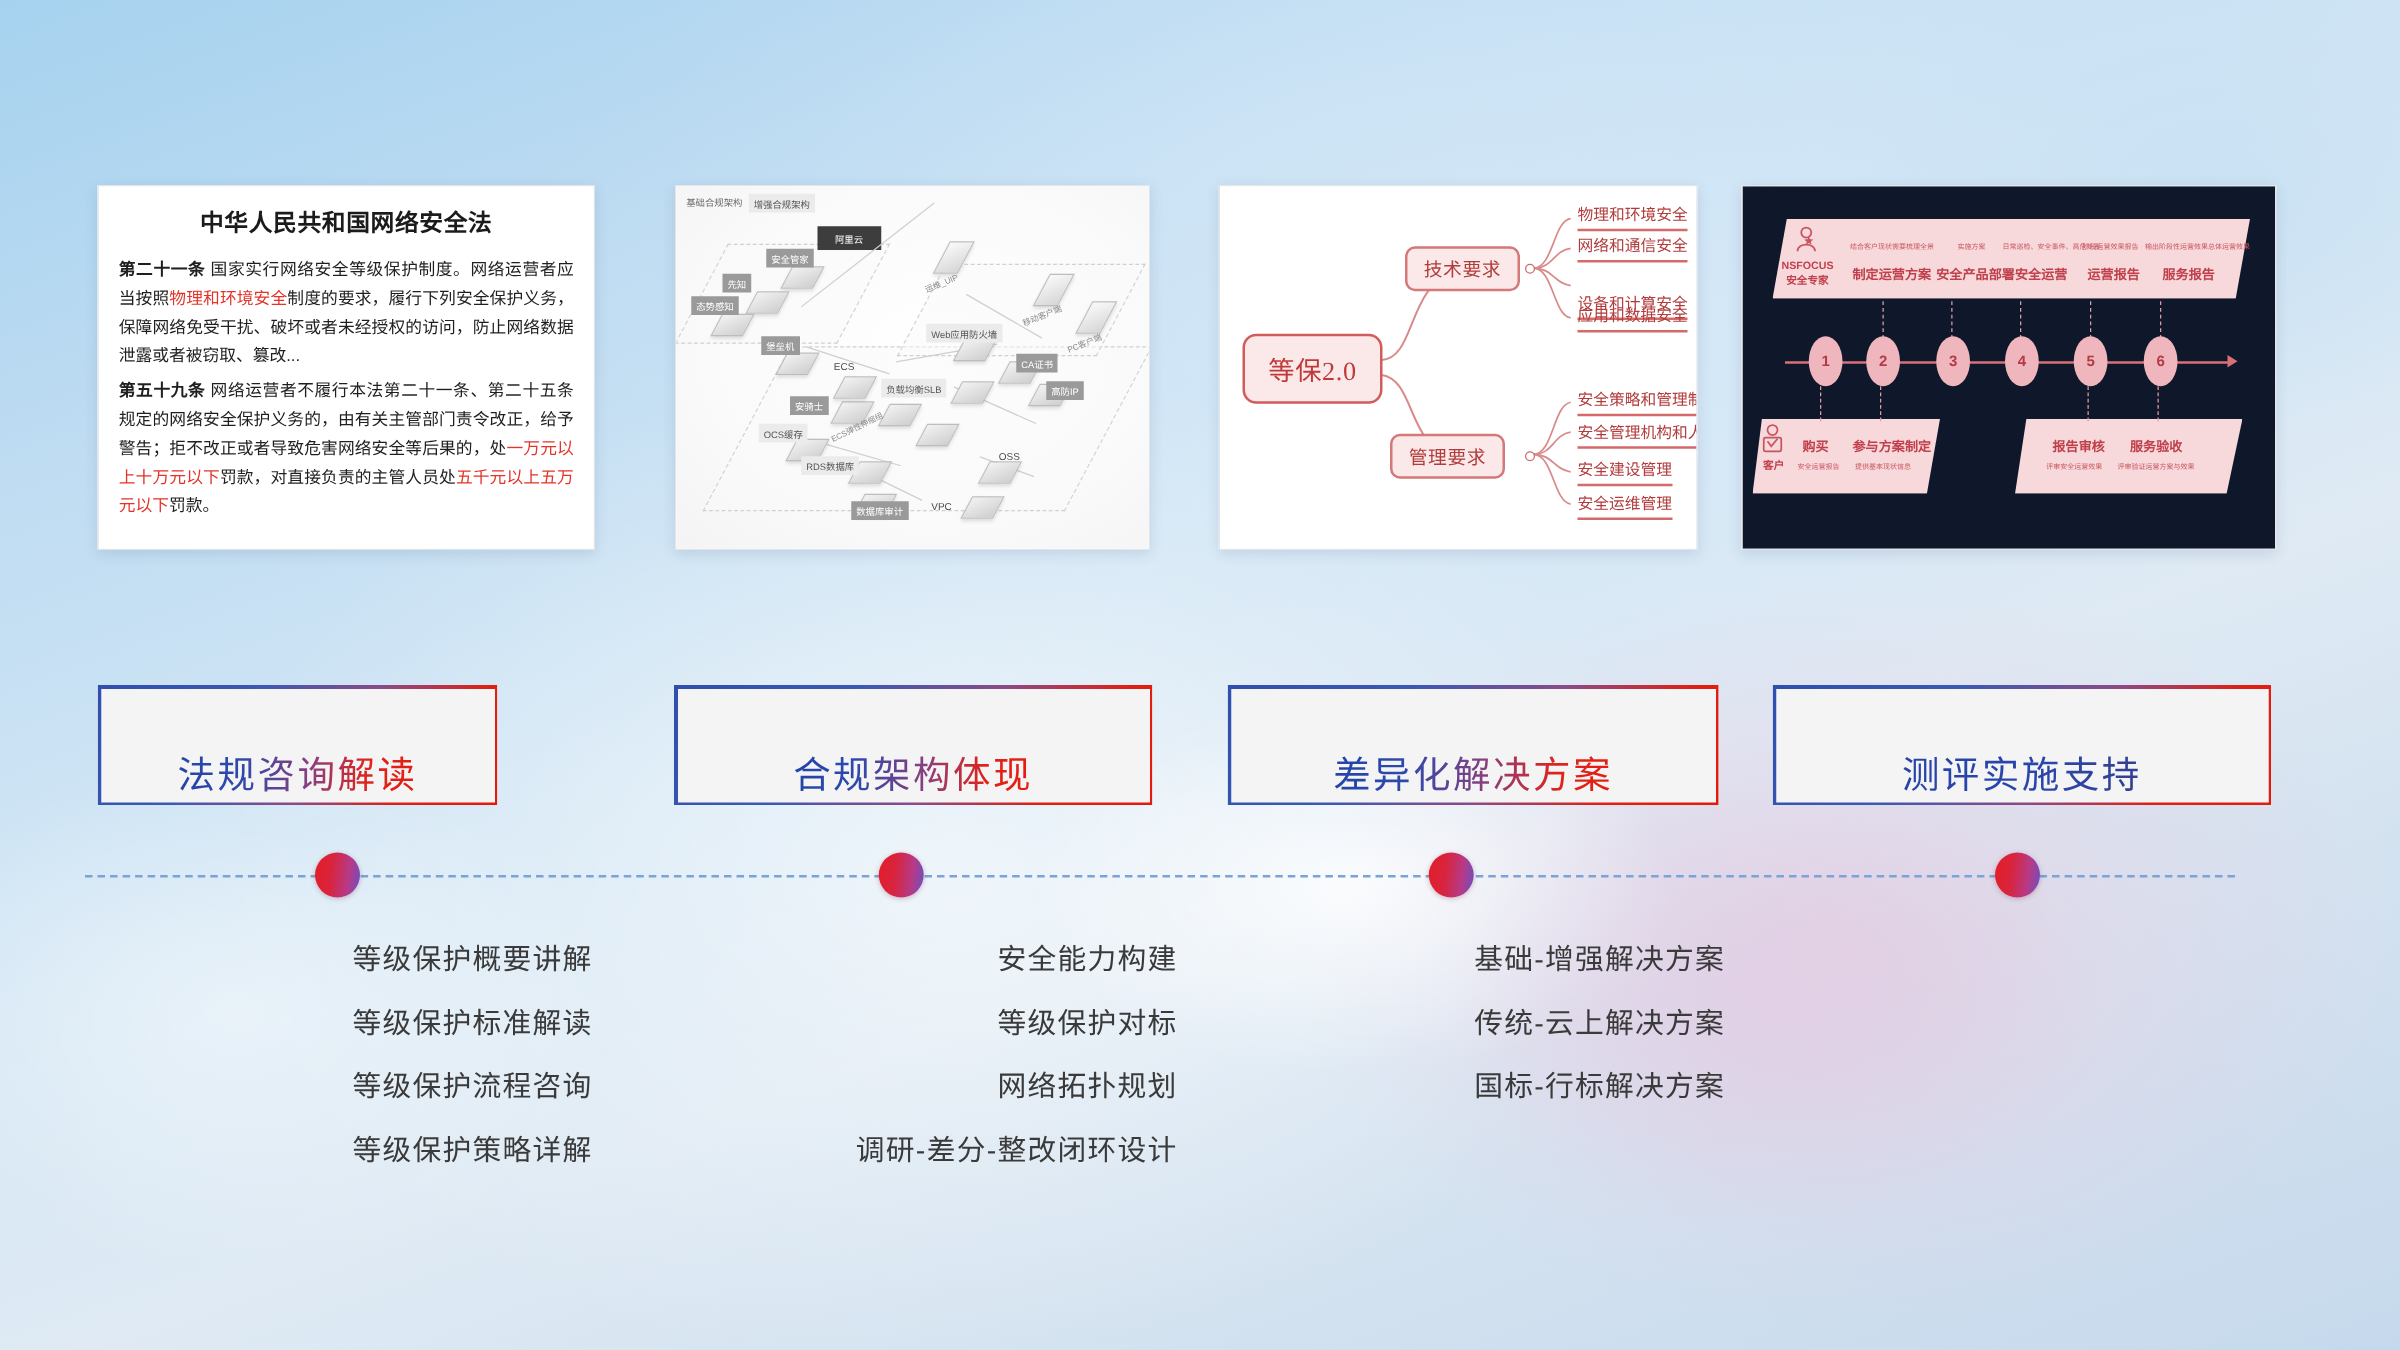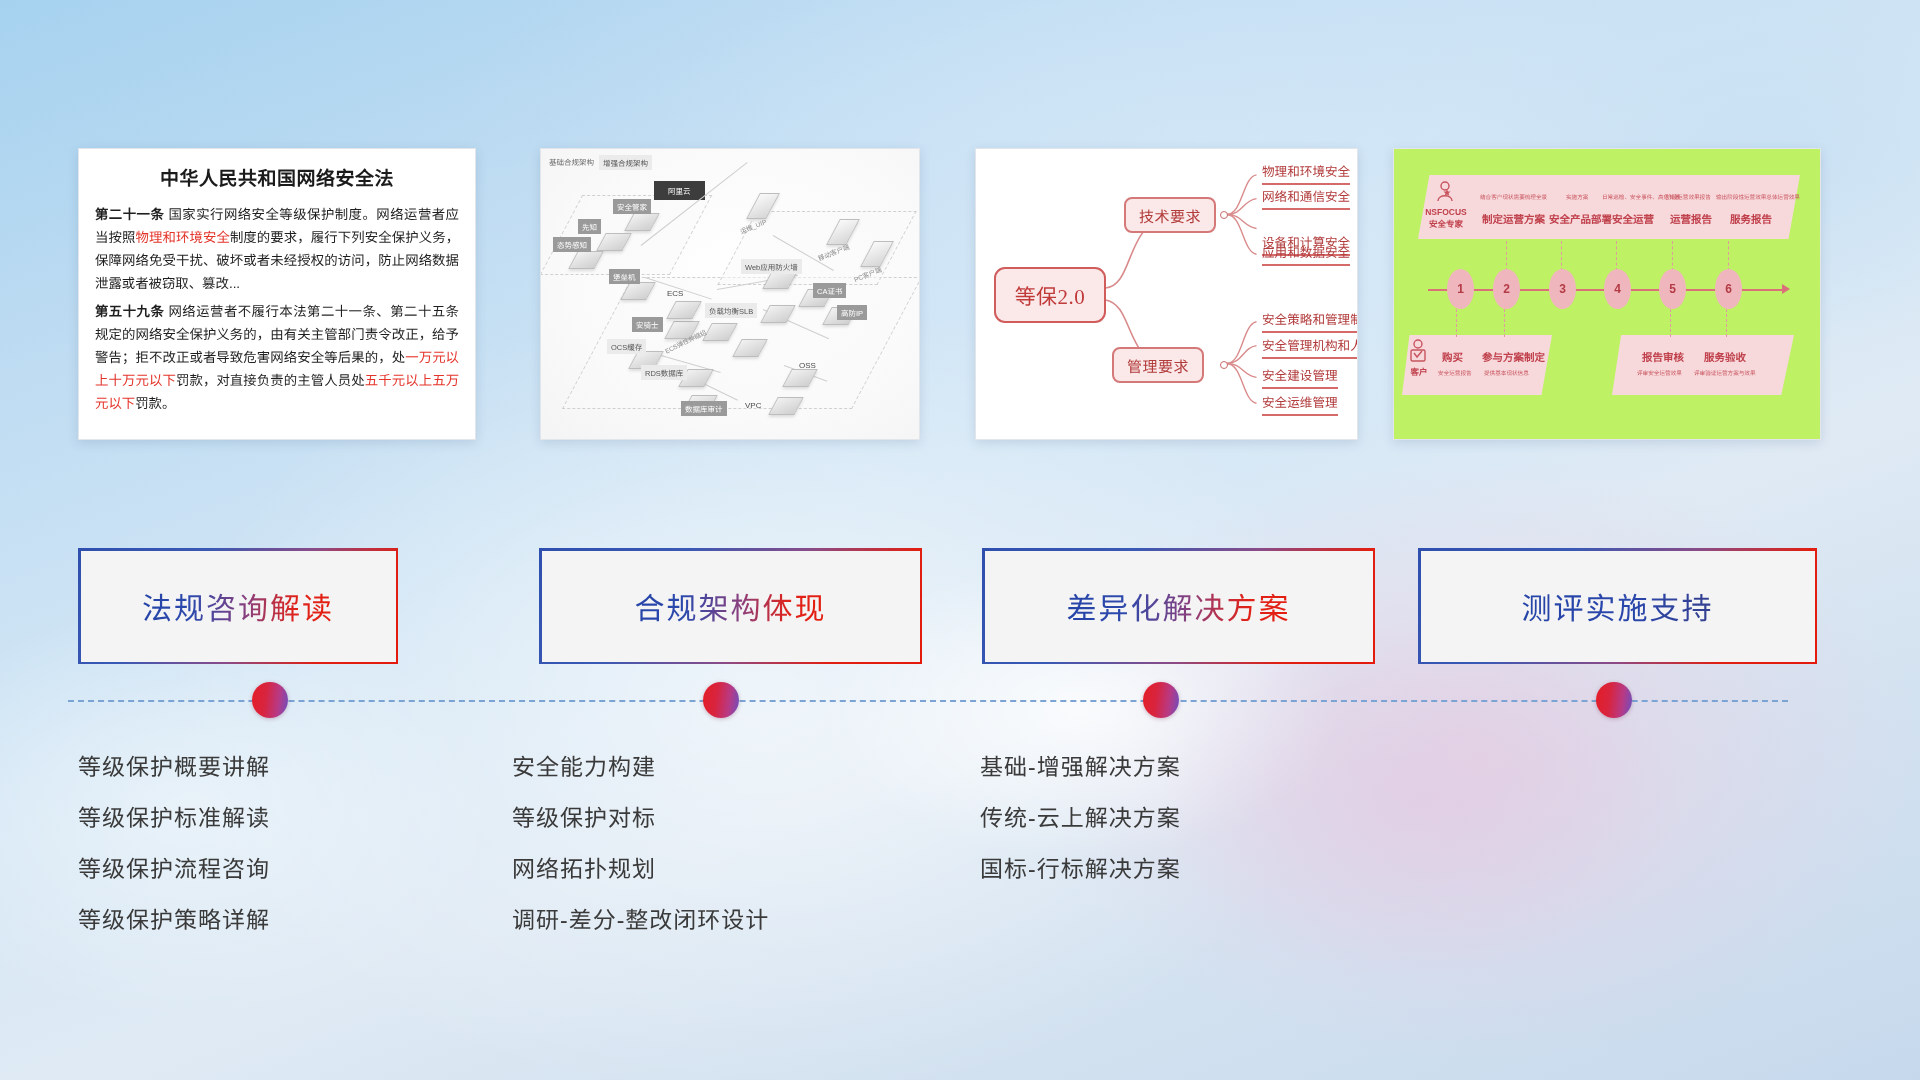--- a/index.html
+++ b/index.html
@@ -125,21 +125,21 @@
     font-family: "Liberation Serif", serif; white-space: nowrap;
     padding-bottom: 3px; border-bottom: 2px solid #d46a6a;
   }
   .mind-svg { position: absolute; left: 0; top: 0; width: 100%; height: 100%; }
   .mind-dot {
     position: absolute; width: 8px; height: 8px; border-radius: 50%;
     border: 1px solid #c96a6a; background: #fff;
   }
 
   
-  .nsf { position: relative; width: 100%; height: 100%; background: #bef264; }
+  .nsf { position: relative; width: 100%; height: 100%; background: #0f172a; }
   .nsf-band {
     position: absolute; background: #f7d9dc;
   }
   .nsf-band-top {
     left: 24px; top: 26px; width: 382px; height: 64px;
     clip-path: polygon(3% 0, 100% 0, 97% 100%, 0% 100%);
   }
   .nsf-band-bl {
     left: 8px; top: 186px; width: 150px; height: 60px;
     clip-path: polygon(5% 0, 100% 0, 93% 100%, 0% 100%);
@@ -161,24 +161,24 @@
     position: absolute; top: 120px; width: 27px; height: 40px; border-radius: 50%;
     background: #f0b6bd; color: #b33b45; font-size: 12px; font-weight: bold;
     display: flex; align-items: center; justify-content: center;
   }
   .nsf-conn { position: absolute; width: 1px; border-left: 1px dashed #e19aa3; }
   .nsf-person { position: absolute; color: #c8545e; }
 
   
   .titles { position: absolute; left: 0; top: 548px; width: 1920px; height: 96px; }
   .title-box {
-    position: absolute; top: 0; height: 116px;
+    position: absolute; top: 0; height: 96px;
     background: #f4f4f4;
-    display: flex; align-items: center; justify-content: center;
-    padding: 18px;
+    display: flex; align-items: flex-end; justify-content: center;
+    padding: 5px;
   }
   .title-box::before {
     content: ""; position: absolute; inset: 0;
     padding: 2.5px;
     background: linear-gradient(128deg, #2f4fae 0%, #3a59b4 32%, #8a4b87 58%, #e01f12 80%, #e31a0c 100%);
     -webkit-mask: linear-gradient(#000 0 0) content-box, linear-gradient(#000 0 0);
     -webkit-mask-composite: xor;
     mask: linear-gradient(#000 0 0) content-box, linear-gradient(#000 0 0);
     mask-composite: exclude;
     pointer-events: none;
@@ -213,21 +213,21 @@
     background: linear-gradient(97deg, #e41d26 0%, #d8243f 38%, #b73a86 72%, #6b4fc0 100%);
     box-shadow: 0 1px 4px rgba(120,40,80,0.30);
   }
   .tl-d1 { left: 252px; }
   .tl-d2 { left: 703px; }
   .tl-d3 { left: 1143px; }
   .tl-d4 { left: 1596px; }
 
   
   .lists { position: absolute; left: 0; top: 742px; width: 1920px; height: 230px; }
-  .list-col { position: absolute; top: 0; text-align: left; }
+  .list-col { position: absolute; top: 0; text-align: right; }
   .lc-1 { left: 78px;   width: 396px; }
   .lc-2 { left: 512px;  width: 430px; }
   .lc-3 { left: 980px;  width: 400px; }
   .lc-4 { left: 1410px; width: 420px; }
   .list-item {
     font-size: 23px;
     color: #3a3a3a;
     line-height: 51px;
     letter-spacing: 1px;
     white-space: nowrap;

